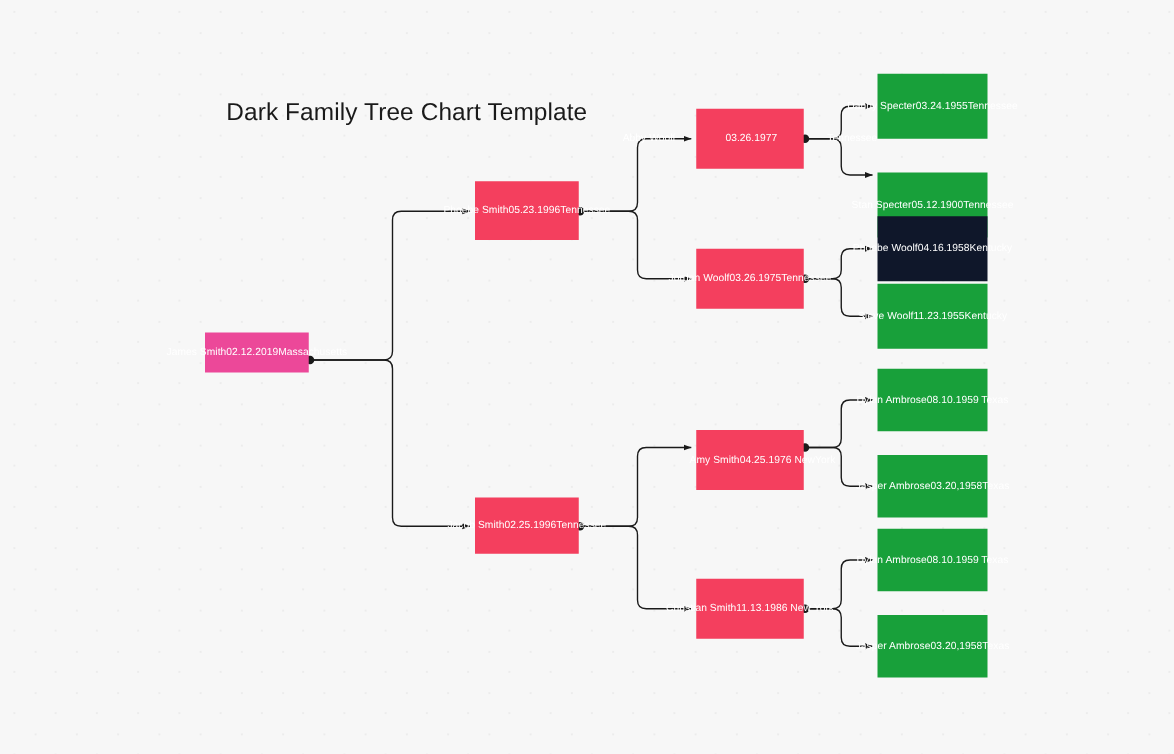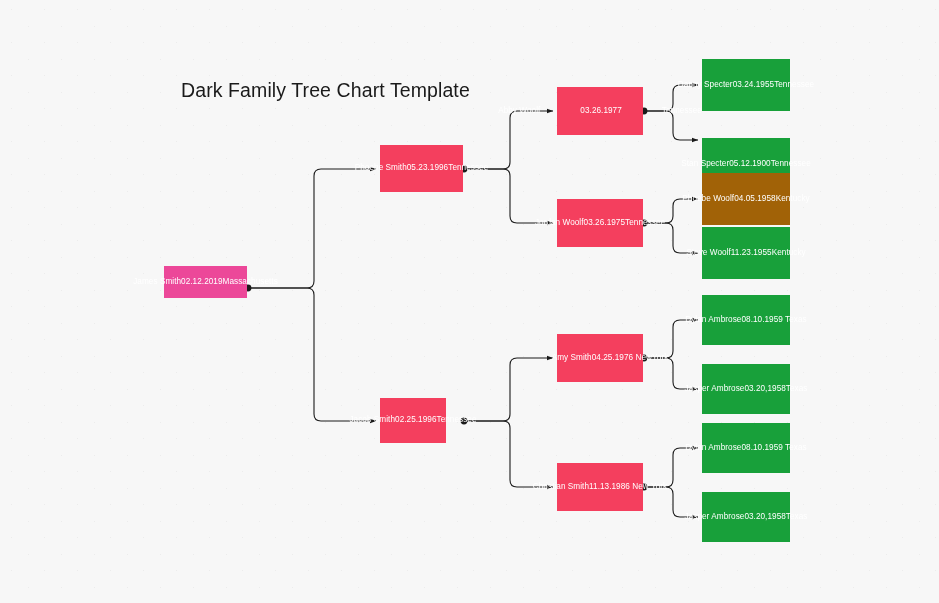--- a/index.html
+++ b/index.html
@@ -108,57 +108,57 @@
     <div class="node node-root" style="left: 164px; top: 266px; width: 83px; height: 32px; background: #ec4899;">
       <span class="ln">James Smith</span>
       <span class="ln">02.12.2019</span>
       <span class="ln">Massachusetts</span>
     </div>
     <div class="node node-pink" style="left: 380px; top: 145px; width: 83px; height: 47px; background: rgb(244, 63, 94);">
       <span class="ln">Phoebe Smith</span>
       <span class="ln">05.23.1996</span>
       <span class="ln">Tennessee</span>
     </div>
-    <div class="node node-pink" style="left: 380px; top: 398px; width: 66px; height: 45px; background: rgb(244, 63, 94);">
+    <div class="node node-pink" style="left: 380px; top: 398px; width: 83px; height: 45px; background: rgb(244, 63, 94);">
       <span class="ln">Jacob Smith</span>
       <span class="ln">02.25.1996</span>
       <span class="ln">Tennessee</span>
     </div>
     <div class="node node-pink" style="left: 557px; top: 87px; width: 86px; height: 48px; background: rgb(244, 63, 94); gap: 40px;">
       <span class="ln">Abby Woolf</span>
       <span class="ln">03.26.1977</span>
       <span class="ln">Tennessee</span>
     </div>
     <div class="node node-pink" style="left: 557px; top: 199px; width: 86px; height: 48px; background: rgb(244, 63, 94);">
       <span class="ln">Jordan Woolf</span>
       <span class="ln">03.26.1975</span>
       <span class="ln">Tennessee</span>
     </div>
-    <div class="node node-pink" style="left: 557px; top: 334px; width: 86px; height: 48px; background: rgb(244, 63, 94); padding-left: 24px;">
+    <div class="node node-pink" style="left: 557px; top: 344px; width: 86px; height: 48px; background: rgb(244, 63, 94); padding-left: 24px;">
       <span class="ln">Amy Smith</span>
       <span class="ln">04.25.1976 New</span>
       <span class="ln">York</span>
     </div>
     <div class="node node-pink" style="left: 557px; top: 463px; width: 86px; height: 48px; background: rgb(244, 63, 94);">
       <span class="ln">Christian Smith</span>
       <span class="ln">11.13.1986 New York</span>
     </div>
     <div class="node node-green" style="left: 702px; top: 59px; width: 88px; height: 52px; background: rgb(24, 160, 58);">
       <span class="ln">Danny Specter</span>
       <span class="ln">03.24.1955</span>
       <span class="ln">Tennessee</span>
     </div>
     <div class="node node-green" style="left: 702px; top: 114px; width: 88px; height: 52px; background: rgb(24, 160, 58); margin-top: 24px;">
       <span class="ln">Stan Specter</span>
       <span class="ln">05.12.1900</span>
       <span class="ln">Tennessee</span>
     </div>
-    <div class="node node-green" style="left: 702px; top: 173px; width: 88px; height: 52px; background: #a16207;">
+    <div class="node node-green" style="left: 702px; top: 173px; width: 88px; height: 52px; background: #0f172a;">
       <span class="ln">Phoebe Woolf</span>
-      <span class="ln">04.05.1958</span>
+      <span class="ln">04.16.1958</span>
       <span class="ln">Kentucky</span>
     </div>
     <div class="node node-green" style="left: 702px; top: 227px; width: 88px; height: 52px; background: rgb(24, 160, 58);">
       <span class="ln">Steve Woolf</span>
       <span class="ln">11.23.1955</span>
       <span class="ln">Kentucky</span>
     </div>
     <div class="node node-green" style="left: 702px; top: 295px; width: 88px; height: 50px; background: rgb(24, 160, 58);">
       <span class="ln">Dylan Ambrose</span>
       <span class="ln">08.10.1959 Texas</span>

